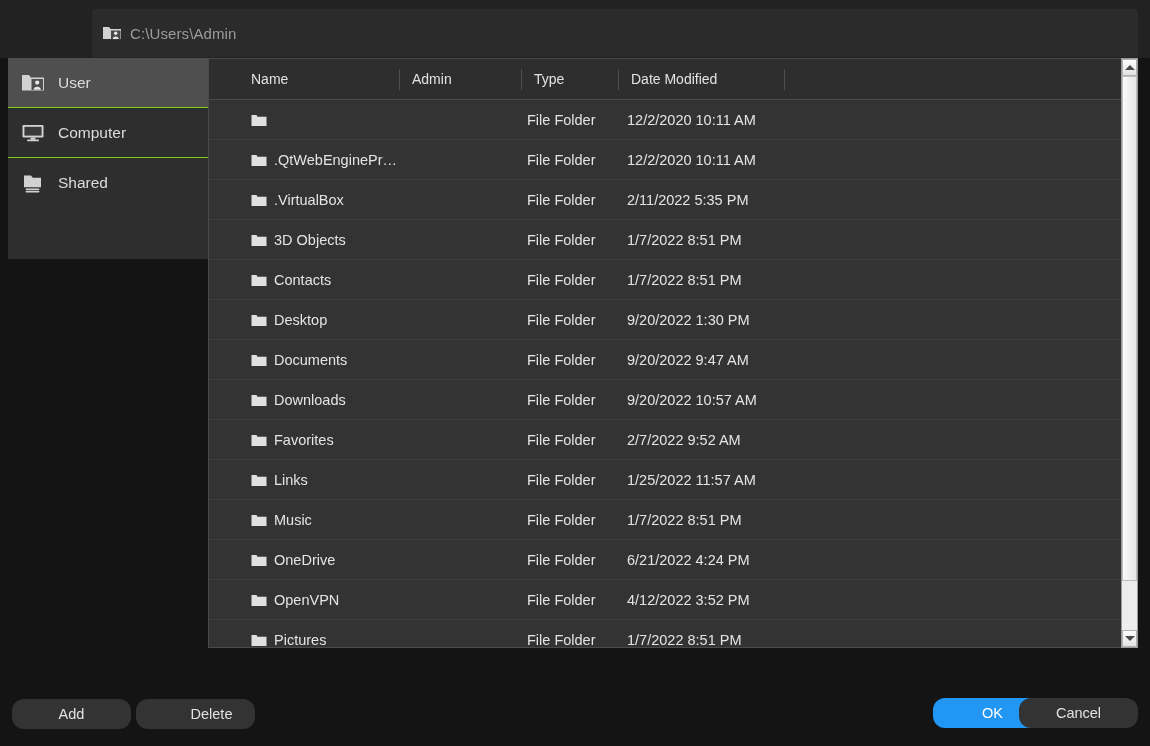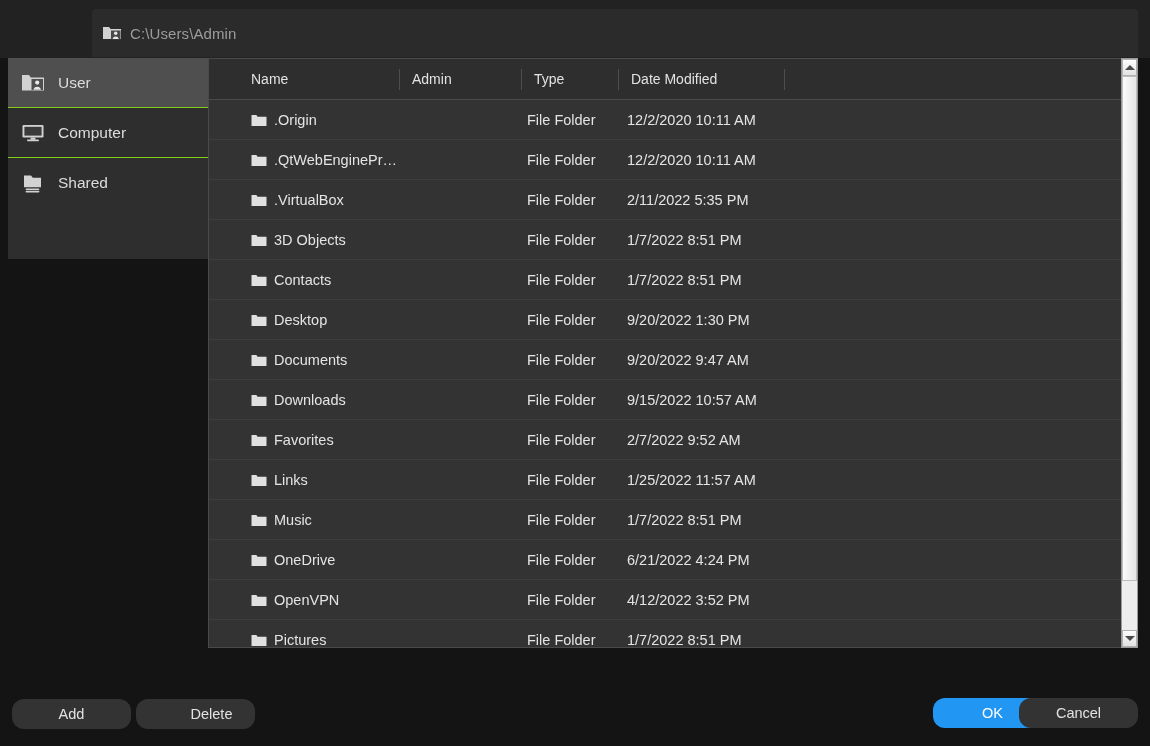--- a/index.html
+++ b/index.html
@@ -288,21 +288,20 @@
       <div class="th-div" style="left:409px"></div>
       <div class="th" style="left:422px">Date Modified</div>
       <div class="th-div" style="left:575px"></div>
     </div>
 
     <div class="rows" id="rows-container">
         <div class="row">
           <span class="folder-ico"><svg width="16" height="13" viewBox="0 0 16 13">
               <path d="M0.5 1 h4.8 l1.3 1.7 H15.5 v9.3 H0.5 Z" fill="#e0e0e0"></path>
             </svg></span>
-          <div class="cell cell-name">.Origin</div>
           <div class="cell cell-size"></div>
           <div class="cell cell-type">File Folder</div>
           <div class="cell cell-date">12/2/2020 10:11 AM</div>
         </div>
         <div class="row">
           <span class="folder-ico"><svg width="16" height="13" viewBox="0 0 16 13">
               <path d="M0.5 1 h4.8 l1.3 1.7 H15.5 v9.3 H0.5 Z" fill="#e0e0e0"></path>
             </svg></span>
           <div class="cell cell-name">.QtWebEnginePr…</div>
           <div class="cell cell-size"></div>
@@ -354,21 +353,21 @@
           <div class="cell cell-type">File Folder</div>
           <div class="cell cell-date">9/20/2022 9:47 AM</div>
         </div>
         <div class="row">
           <span class="folder-ico"><svg width="16" height="13" viewBox="0 0 16 13">
               <path d="M0.5 1 h4.8 l1.3 1.7 H15.5 v9.3 H0.5 Z" fill="#e0e0e0"></path>
             </svg></span>
           <div class="cell cell-name">Downloads</div>
           <div class="cell cell-size"></div>
           <div class="cell cell-type">File Folder</div>
-          <div class="cell cell-date">9/15/2022 10:57 AM</div>
+          <div class="cell cell-date">9/20/2022 10:57 AM</div>
         </div>
         <div class="row">
           <span class="folder-ico"><svg width="16" height="13" viewBox="0 0 16 13">
               <path d="M0.5 1 h4.8 l1.3 1.7 H15.5 v9.3 H0.5 Z" fill="#e0e0e0"></path>
             </svg></span>
           <div class="cell cell-name">Favorites</div>
           <div class="cell cell-size"></div>
           <div class="cell cell-type">File Folder</div>
           <div class="cell cell-date">2/7/2022 9:52 AM</div>
         </div>

